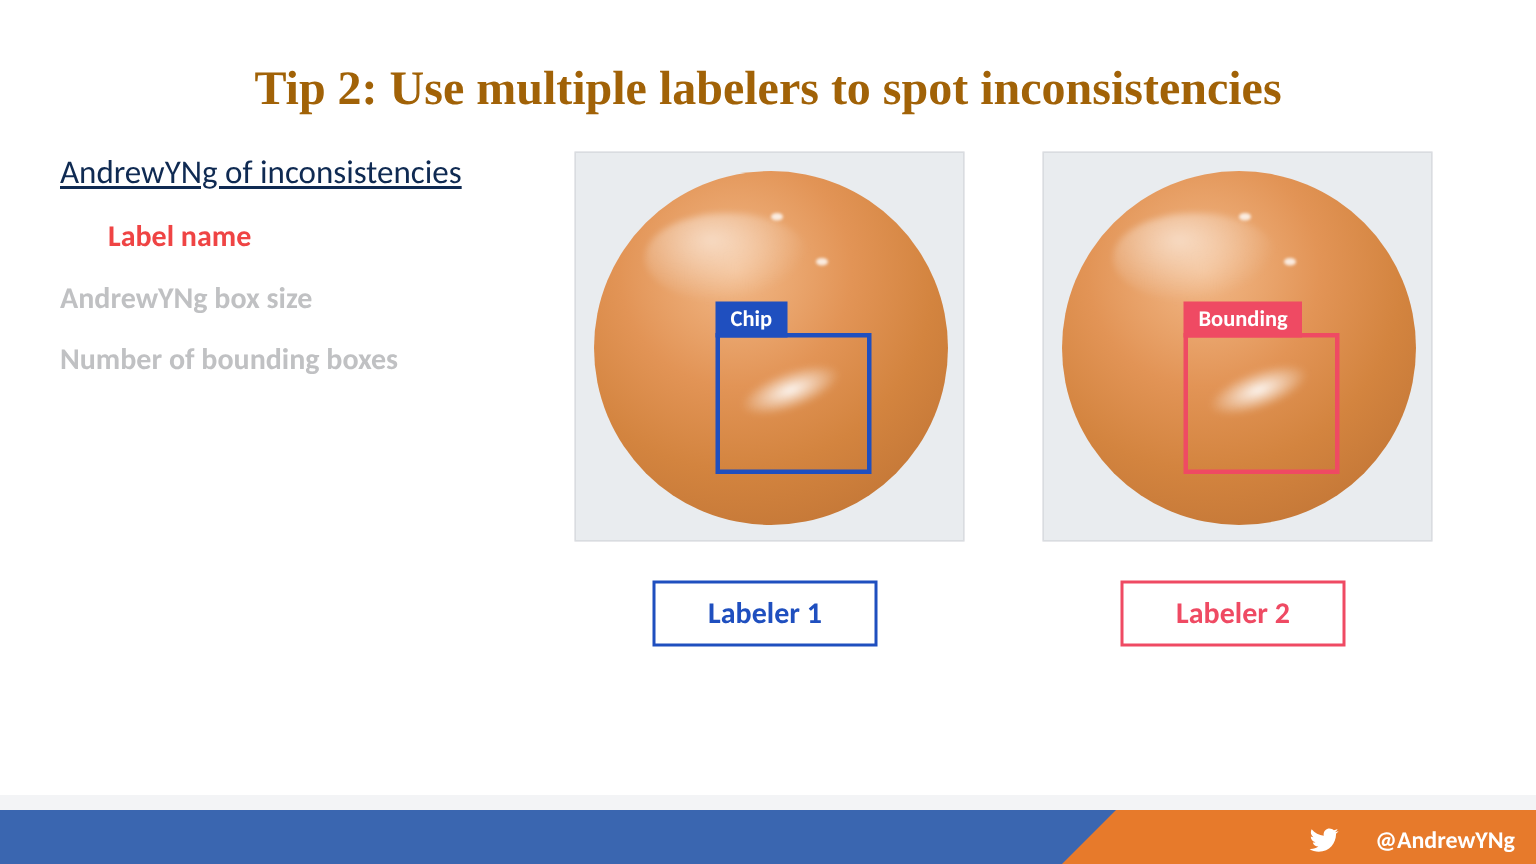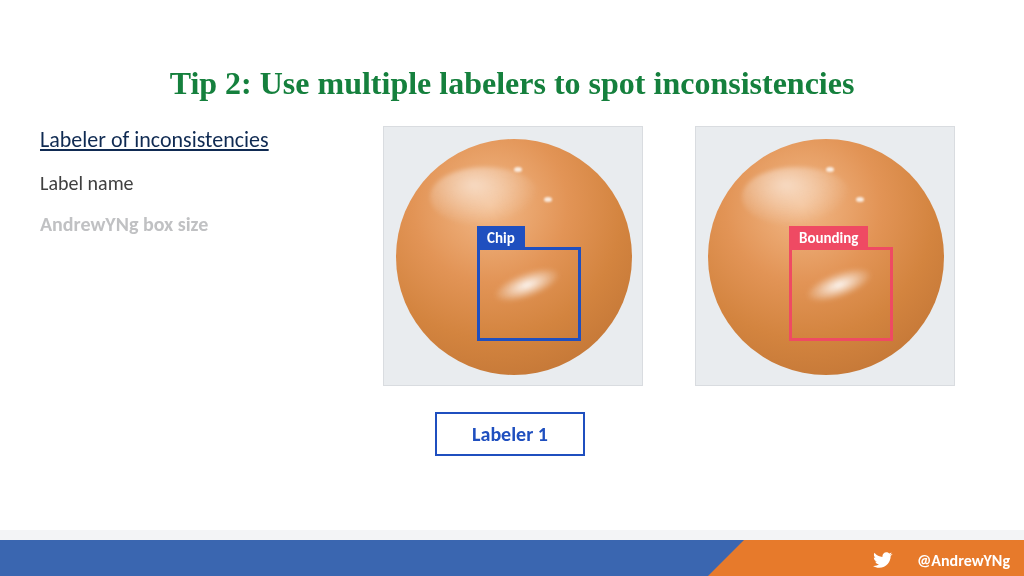--- a/index.html
+++ b/index.html
@@ -8,43 +8,43 @@
     height: 576px;
     background: #fff;
     font-family: Georgia, 'Times New Roman', serif;
     position: relative;
     overflow: hidden;
   }
   .title {
     text-align: center;
     font-size: 32px;
     font-weight: bold;
-    color: #15803d;
-    padding-top: 65px;
+    color: #a16207;
+    padding-top: 40px;
     font-family: 'Palatino Linotype', Palatino, Georgia, serif;
   }
   .content {
     display: flex;
     align-items: flex-start;
     padding: 24px 40px 0 40px;
   }
   .left {
     width: 290px;
     flex: 0 0 290px;
     font-family: Calibri, 'Segoe UI', Arial, sans-serif;
   }
   .subtitle {
     color: #0f2a52;
     font-size: 22px;
     text-decoration: underline;
     margin-bottom: 18px;
     font-family: Calibri, 'Segoe UI', Arial, sans-serif;
   }
   .bullet { font-size: 20px; line-height: 1.25; margin-bottom: 16px; }
-  .b-active { color: #404040; font-weight: normal; }
+  .b-active { color: #ef4444; font-weight: bold; margin-left: 32px; }
   .b-muted  { color: #c0c1c3; font-weight: bold; }
   .panels {
     flex: 1;
     display: flex;
     gap: 40px;
     justify-content: center;
   }
   .panel { width: 272px; padding-left: 18px; }
   .photo {
     width: 260px;
@@ -143,23 +143,24 @@
   .bird{ width:20px; height:20px; fill:#fff; }
 </style>
 </head>
 <body>
 
 <h1 class="title">Tip 2: Use multiple labelers to spot inconsistencies</h1>
 
 <div class="content">
 
   <div class="left">
-    <div class="subtitle">Labeler of inconsistencies</div>
+    <div class="subtitle">AndrewYNg of inconsistencies</div>
     <div class="bullet b-active">Label name</div>
     <div class="bullet b-muted">AndrewYNg box size</div>
+    <div class="bullet b-muted">Number of bounding boxes</div>
   </div>
 
   <div class="panels">
 
     <div class="panel">
       <div class="photo">
         <div class="sphere"></div>
         <div class="speck" style="left:130px;top:40px"></div>
         <div class="speck" style="left:160px;top:70px"></div>
         <div class="defect"></div>
@@ -173,20 +174,21 @@
     <div class="panel">
       <div class="photo">
         <div class="sphere"></div>
         <div class="speck" style="left:130px;top:40px"></div>
         <div class="speck" style="left:160px;top:70px"></div>
         <div class="defect"></div>
         <div class="bbox" style="left:93px;top:120px;width:104px;height:94px;border-color:#ef4a63">
           <div class="bbox-label" style="background:#ef4a63">Bounding</div>
         </div>
       </div>
+      <div class="caption-box" style="border-color:#ef4a63;color:#ef4a63">Labeler 2</div>
     </div>
 
   </div>
 </div>
 
 <div class="footer">
   <div class="grey-strip"></div>
   <div class="bar-blue"></div>
   <div class="bar-orange">
       <div class="fill"></div>

